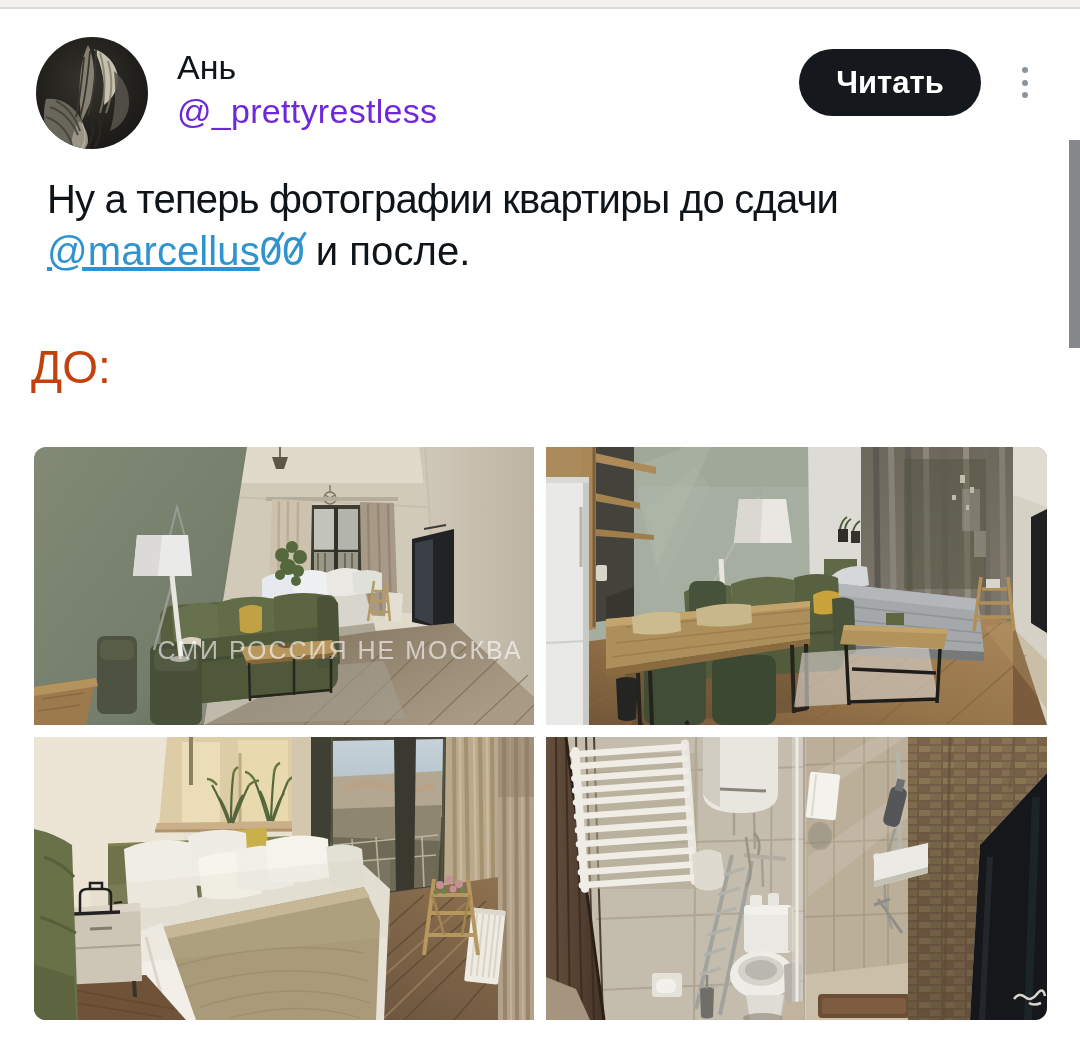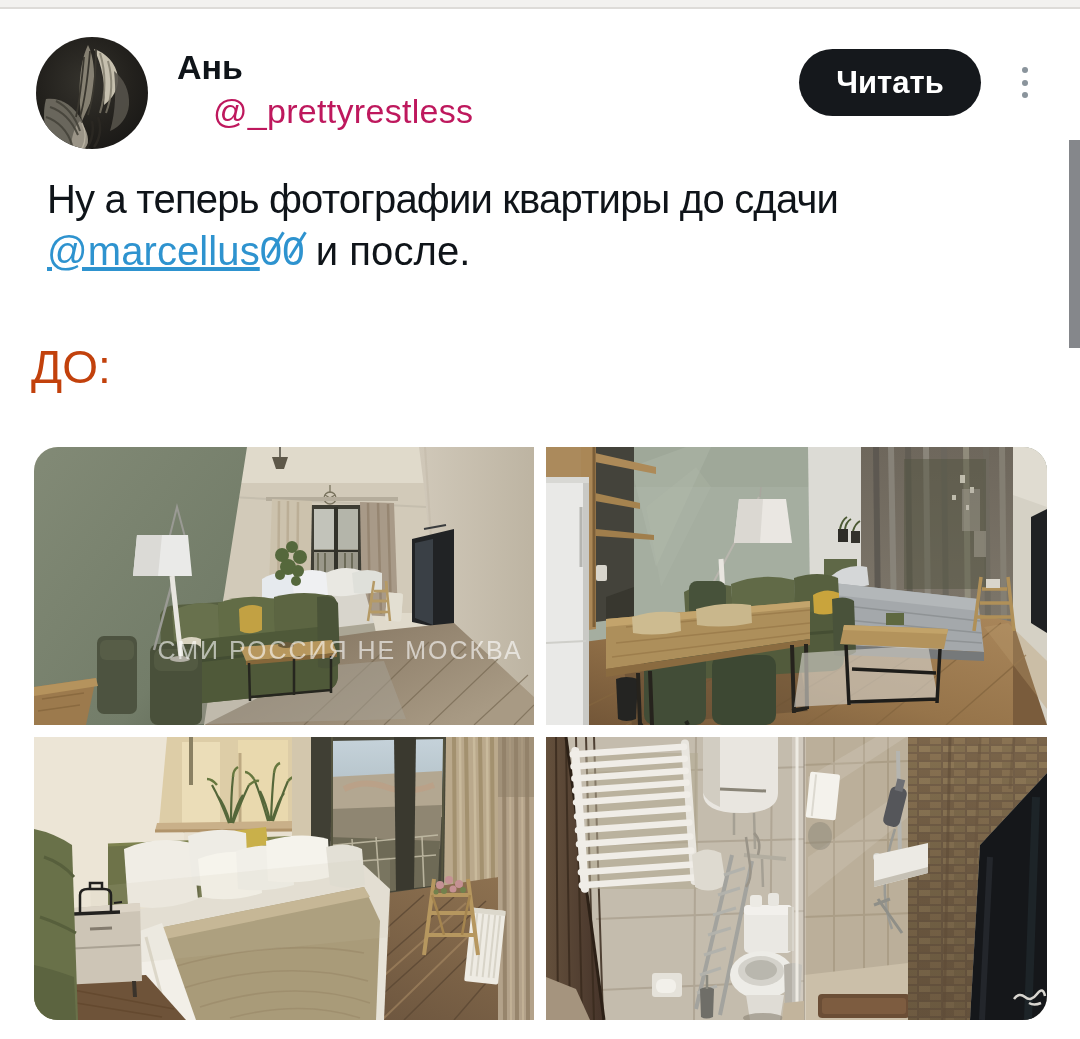--- a/index.html
+++ b/index.html
@@ -33,37 +33,37 @@
     <path d="M44 84 C52 94 54 104 50 112 L34 112 C36 100 38 90 44 84 Z" fill="#9a9487"></path>
     <path d="M14 70 C26 74 36 84 42 98 M10 80 C22 84 32 94 36 108 M20 64 C32 70 40 82 44 94" stroke="#45423a" stroke-width="2" fill="none" opacity="0.9"></path>
     <path d="M2 94 C10 96 18 102 22 112 L6 112 C2 106 0 100 2 94 Z" fill="#b5afa0" opacity="0.85"></path>
     <path d="M54 14 C52 38 50 60 44 80 M60 12 C60 36 58 58 52 78 M48 20 C46 42 44 62 40 80" stroke="#3a372f" stroke-width="1.8" fill="none"></path>
     <path d="M64 16 C70 36 70 56 64 76 M72 24 C77 42 76 60 70 76" stroke="#807a6b" stroke-width="2" fill="none" opacity="0.8"></path>
     <path d="M56 84 C58 94 56 104 50 112 M62 80 C66 90 64 102 58 110" stroke="#2a2722" stroke-width="2.5" fill="none"></path>
     <path d="M46 86 C50 94 50 104 46 112" stroke="#c5beac" stroke-width="1.5" fill="none" opacity="0.7"></path>
   </g>
 </svg>
 
-<div class="abs" style="left:177px;top:48px;font-size:34px;font-weight:bold;color:#0f1419;letter-spacing:0px;">Ань</div>
-
-<div class="abs" style="left:177px;top:92px;font-size:34px;color:#be185d;letter-spacing:0.3px;margin-left:36px;">@_prettyrestless</div>
+<div class="abs" style="left:177px;top:48px;font-size:34px;font-weight:normal;color:#0f1419;letter-spacing:0px;">Ань</div>
+
+<div class="abs" style="left:177px;top:92px;font-size:34px;color:#6d28d9;letter-spacing:0.3px;">@_prettyrestless</div>
 
 <div class="abs" style="left:799px;top:49px;width:182px;height:67px;border-radius:34px;background:#15181c;color:#ffffff;font-size:31px;font-weight:bold;text-align:center;line-height:67px;">Читать</div>
 
 <div class="abs" style="left:1022px;top:67px;width:6px;height:6px;border-radius:50%;background:#8a949c;"></div>
 <div class="abs" style="left:1022px;top:80px;width:6px;height:6px;border-radius:50%;background:#8a949c;"></div>
 <div class="abs" style="left:1022px;top:92px;width:6px;height:6px;border-radius:50%;background:#8a949c;"></div>
 
 <div class="abs" style="left:1069px;top:140px;width:11px;height:208px;background:#85878b;"></div>
 
 <div class="abs" style="left:47px;top:173px;font-size:40px;line-height:52px;color:#0f1419;letter-spacing:-0.8px;">Ну а теперь фотографии квартиры до сдачи<br><span style="letter-spacing:0.1px;"><span style="color:#2e93cf;text-decoration:underline;">@marcellus<span class="sz">0</span><span class="sz">0</span></span> и после.</span></div>
 
 <div class="abs" style="left:31px;top:340px;font-size:46px;color:#c2410c;">ДО:</div>
 
-<div class="abs" style="left:34px;top:447px;width:1013px;height:573px;border-radius:24px;overflow:hidden;">
+<div class="abs" style="left:34px;top:447px;width:1013px;height:573px;border-radius:12px;overflow:hidden;">
 
   <svg class="abs" style="left:0;top:0;" width="500" height="278" viewBox="0 0 500 278">
     <defs>
       <linearGradient id="p1wall" x1="0" y1="0" x2="1" y2="1">
         <stop offset="0%" stop-color="#828a76"></stop>
         <stop offset="70%" stop-color="#737d69"></stop>
         <stop offset="100%" stop-color="#5b6552"></stop>
       </linearGradient>
       <linearGradient id="p1right" x1="0" y1="0" x2="1" y2="0">
         <stop offset="0%" stop-color="#d0c8b9"></stop>

